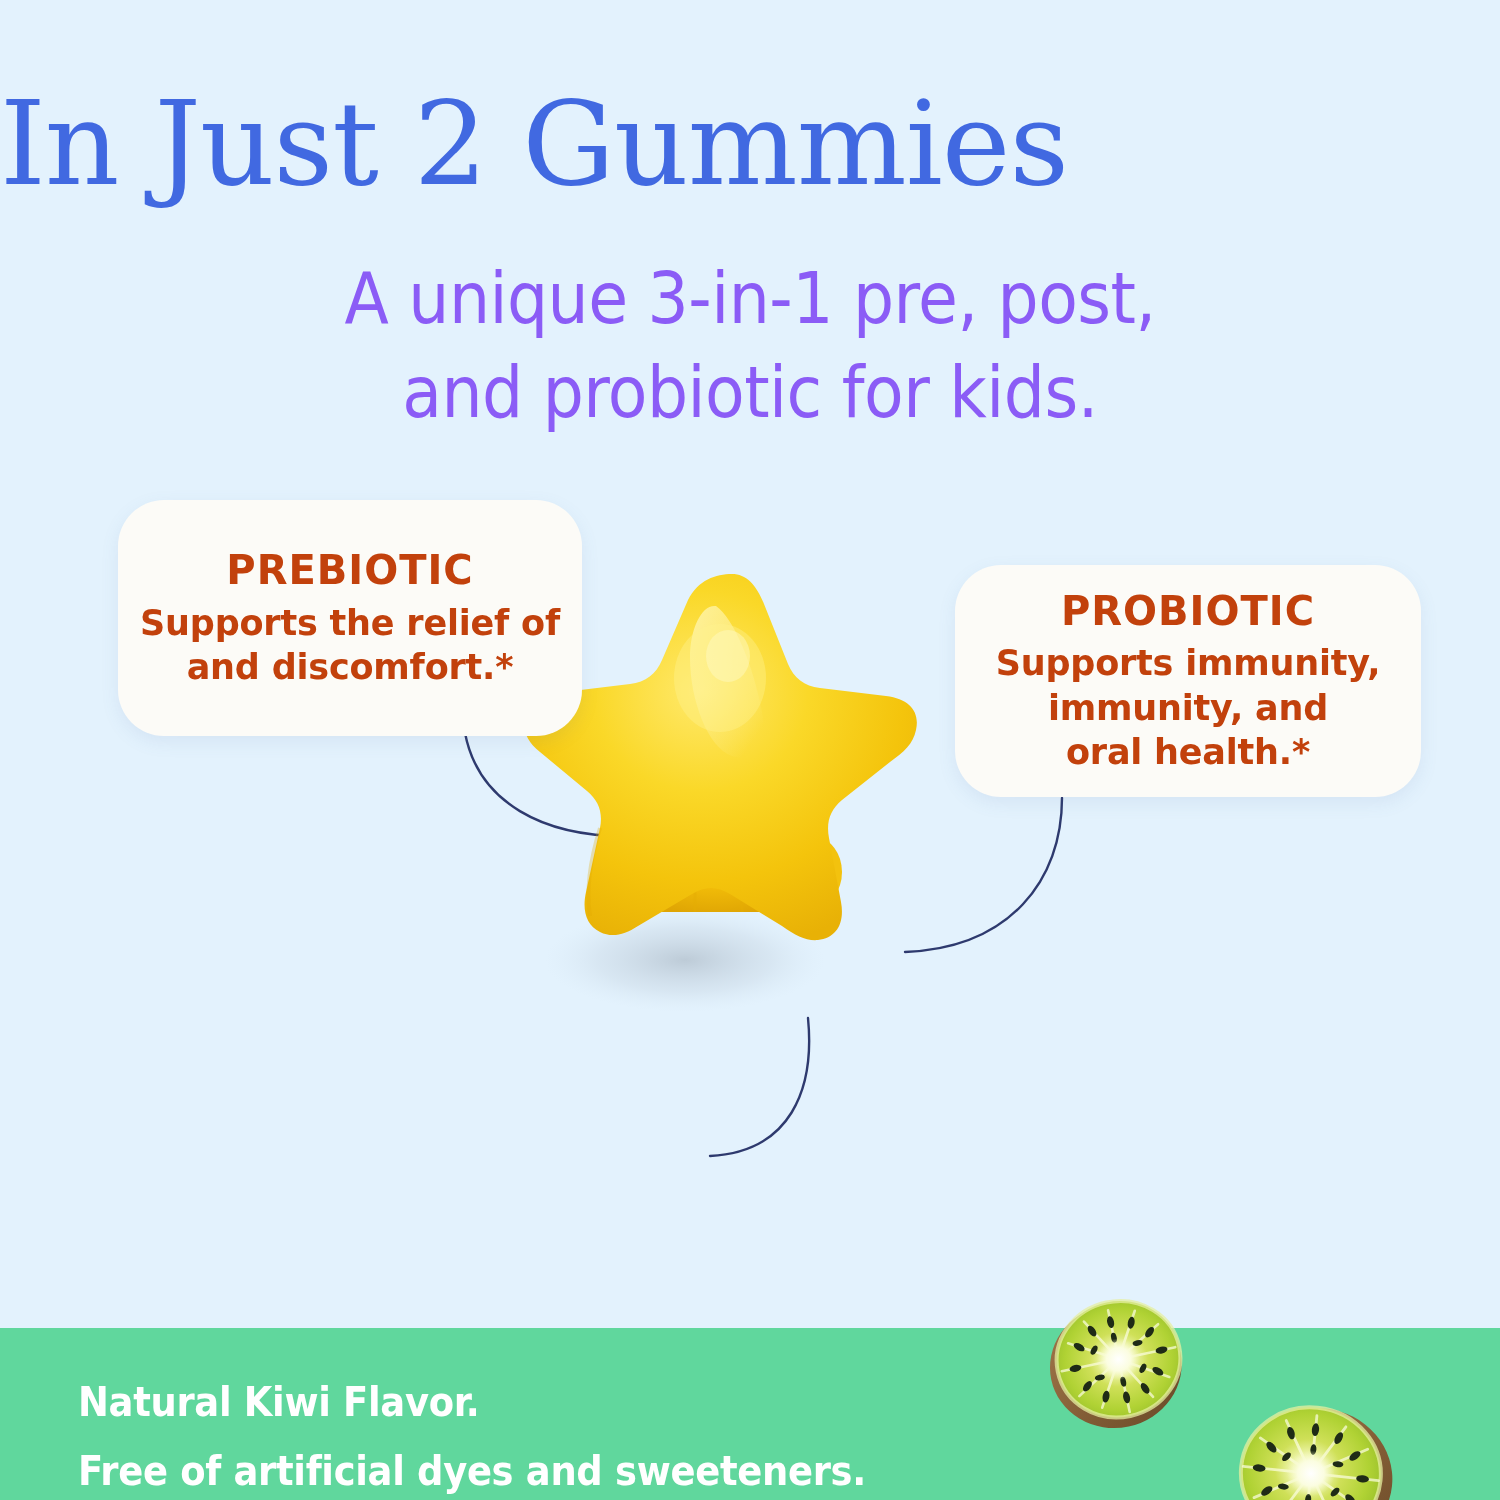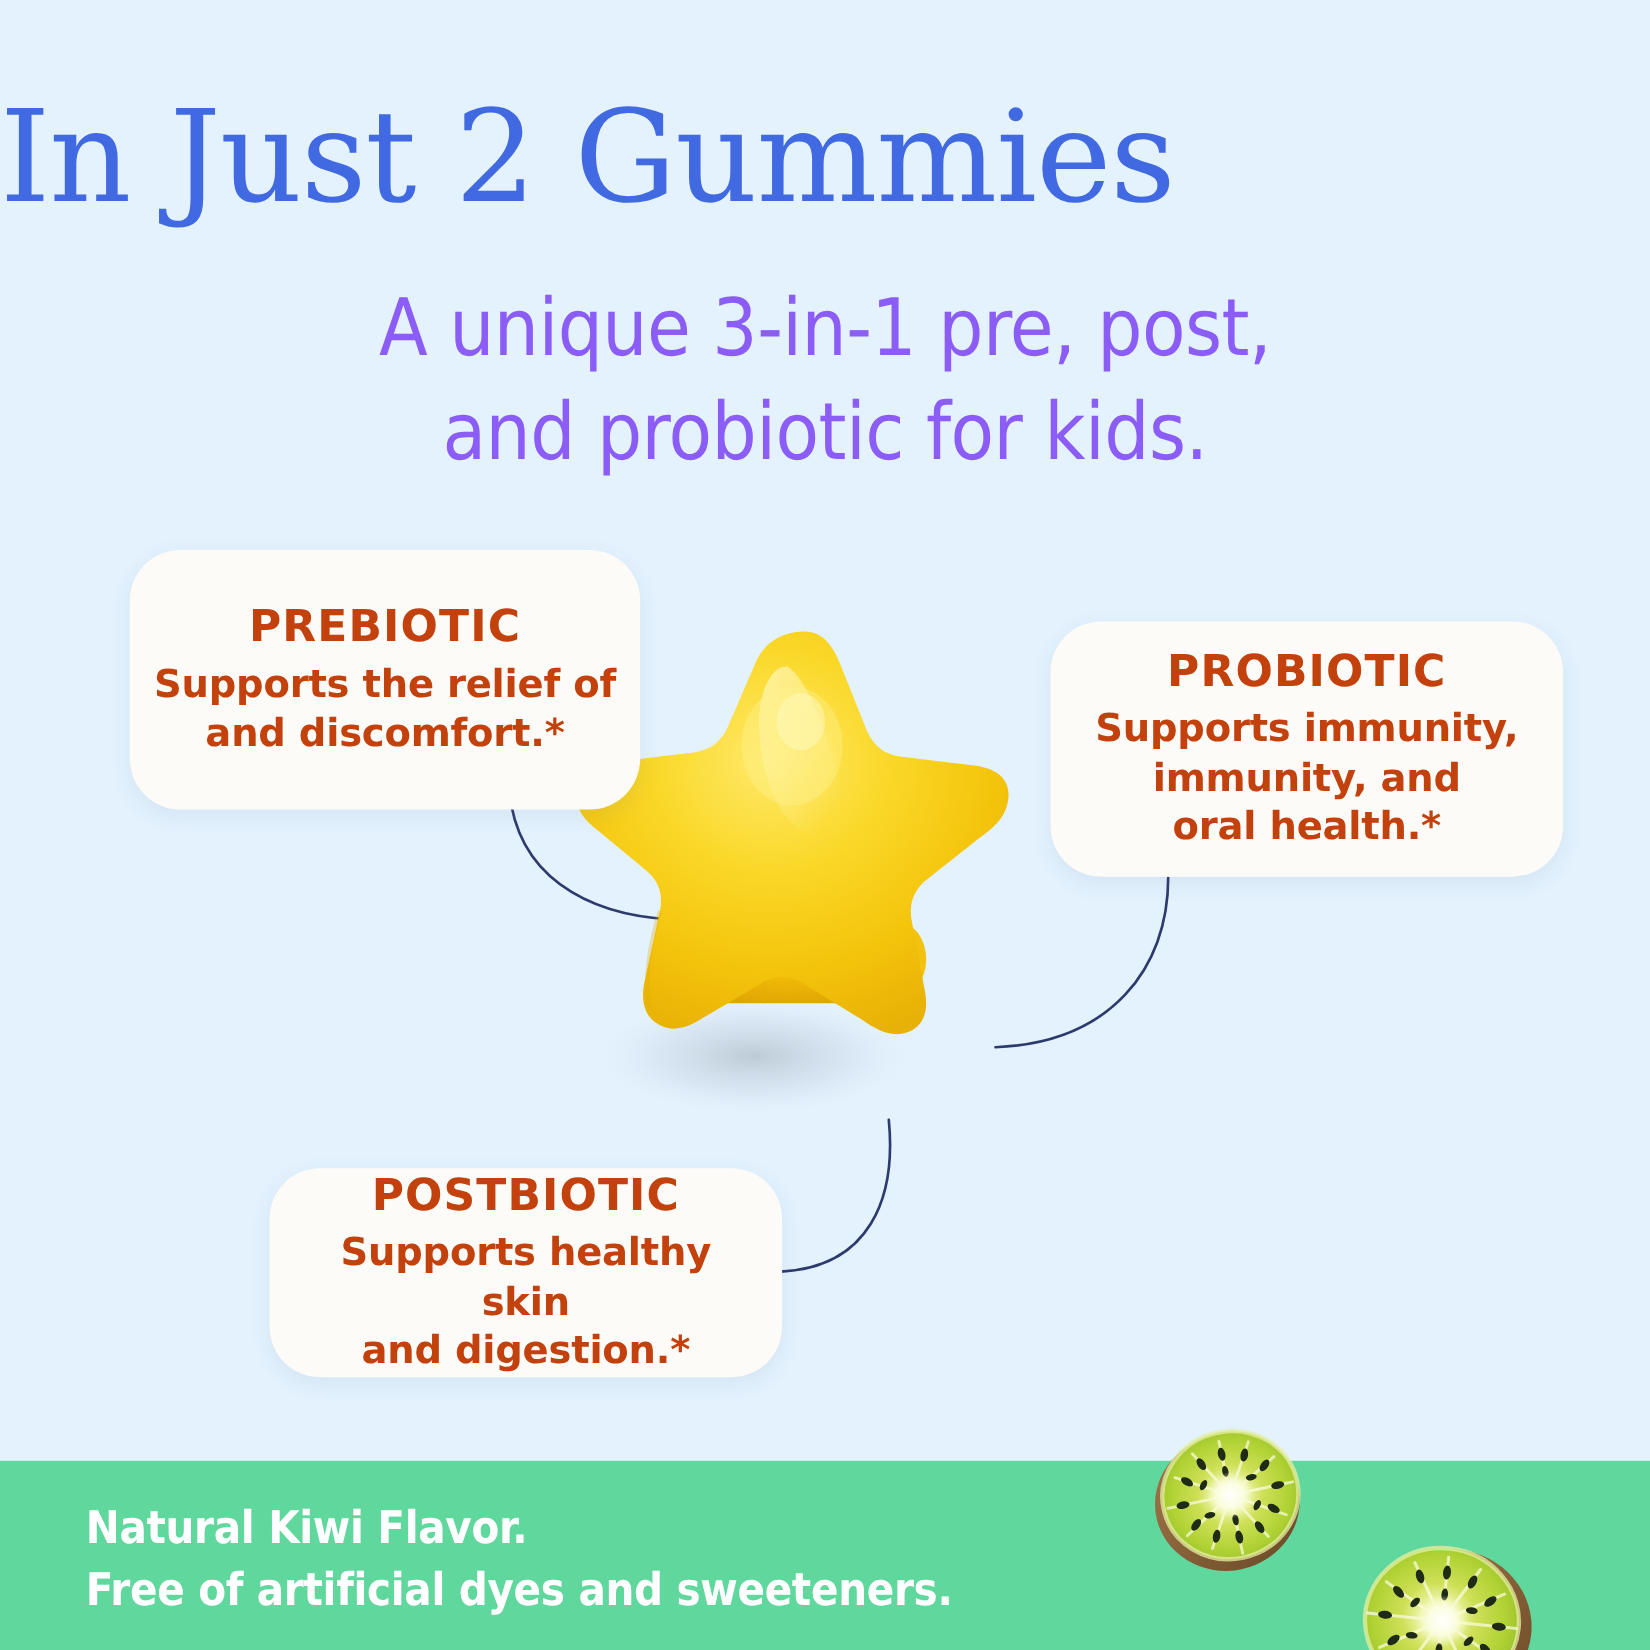--- a/index.html
+++ b/index.html
@@ -114,21 +114,21 @@
     position:absolute;
     left:78px;
     top:34px;
     color:#ffffff;
     font-family:"DejaVu Sans Condensed","DejaVu Sans", sans-serif;
     font-weight:bold;
     font-size:41px;
     line-height:1.36;
     letter-spacing:-0.3px;
   }
-  #footer-text span { display:block; }
+  #footer-text span { display:block;margin-top:13px; }
 
   
   .kiwi { position:absolute; z-index:9; }
   #kiwi-top    { left:1035px; top:1282px; width:160px; height:160px; transform:rotate(-12deg); }
   #kiwi-bottom { left:1232px; top:1398px; width:168px; height:168px; transform:rotate(6deg); }
 </style>
 </head>
 <body>
 
 <div id="stage">
@@ -252,27 +252,20 @@
 
   <div class="card" id="card-probiotic">
     <div class="card-title">PROBIOTIC</div>
     <div class="card-body">
       <span>Supports immunity,</span>
       <span>immunity, and</span>
       <span>oral health.*</span>
     </div>
   </div>
 
-  <div class="card" id="card-postbiotic">
-    <div class="card-title">POSTBIOTIC</div>
-    <div class="card-body">
-      <span>Supports healthy skin</span>
-      <span>and digestion.*</span>
-    </div>
-  </div>
 
   <div id="footer-banner">
     <div id="footer-text">
       <span>Natural Kiwi Flavor.</span>
       <span>Free of artificial dyes and sweeteners.</span>
     </div>
   </div>
 
   <div class="kiwi" id="kiwi-top">
     <svg width="160" height="160" viewBox="0 0 160 160">

